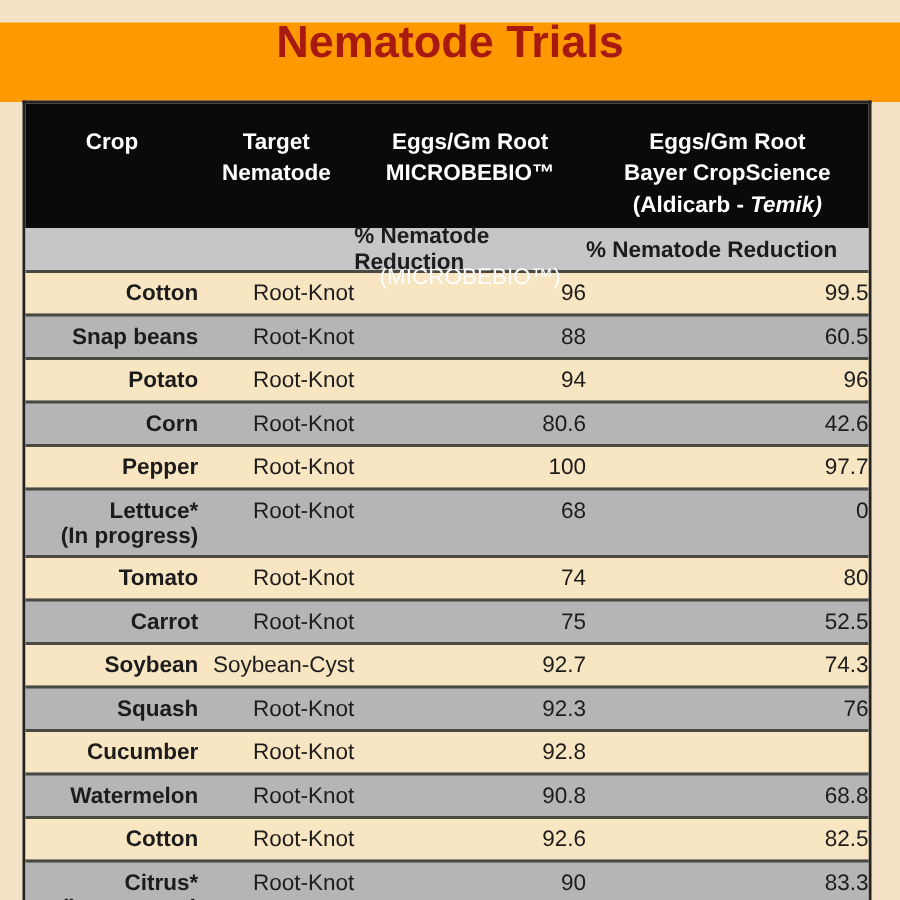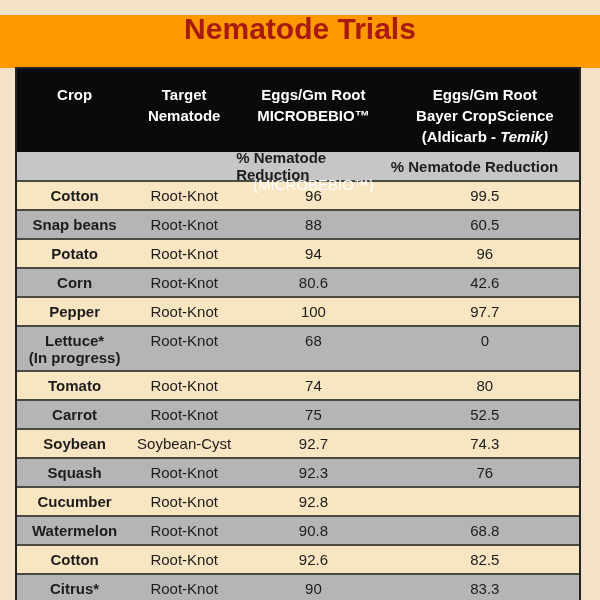--- a/index.html
+++ b/index.html
@@ -35,21 +35,21 @@
   .italic{font-style:italic;}
   .subhead{
     display:flex;background:var(--subhead);height:28px;align-items:center;
   }
   .sh{font-weight:bold;font-size:15px;color:var(--ink);text-align:left;}
   .row{display:flex;border-top:2px solid var(--line);}
   .row.cream{background:var(--row-cream);}
   .row.gray{background:var(--row-gray);}
   .td{
     padding-top:5px;padding-bottom:4px;font-size:15px;line-height:18px;
-    text-align:center;color:var(--ink);
+    text-align:right;color:var(--ink);
   }
   .crop-name{font-weight:bold;}
   .crop-note{display:block;font-weight:bold;line-height:16px;}
 </style>
 </head>
 <body>
 
 <div class="banner">
   <div class="slide-title">Nematode Trials</div>
 </div>

